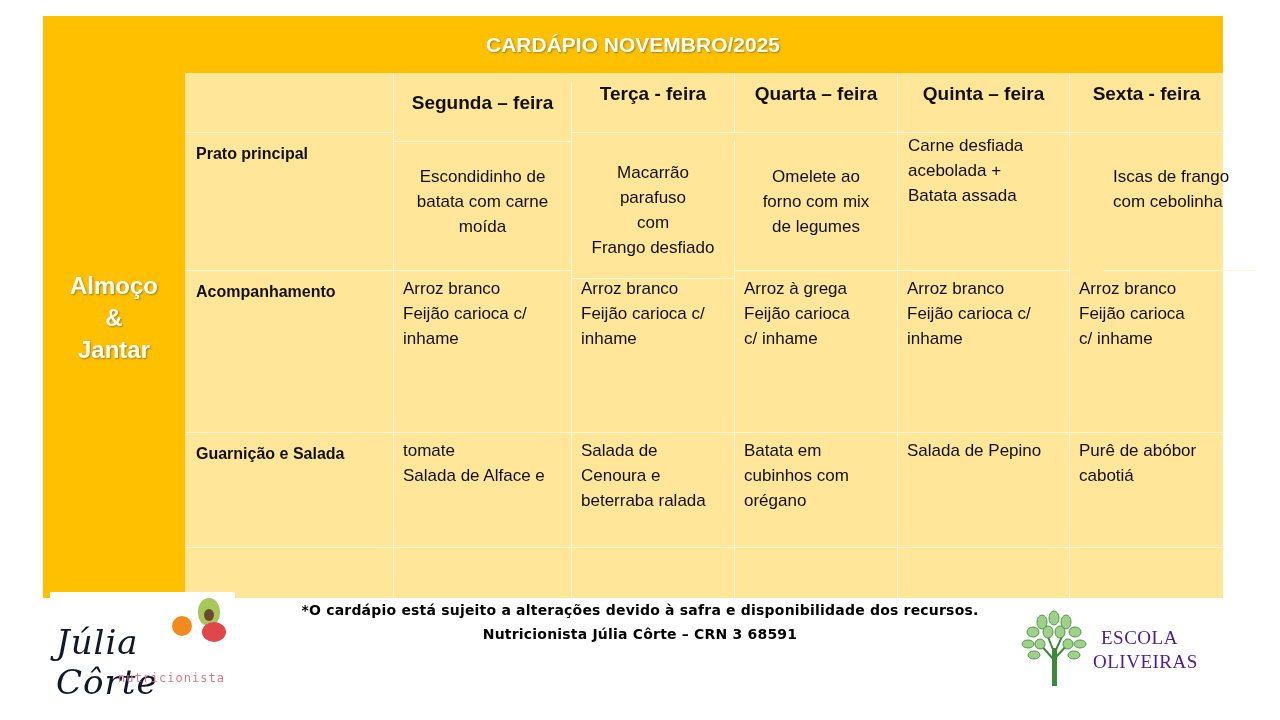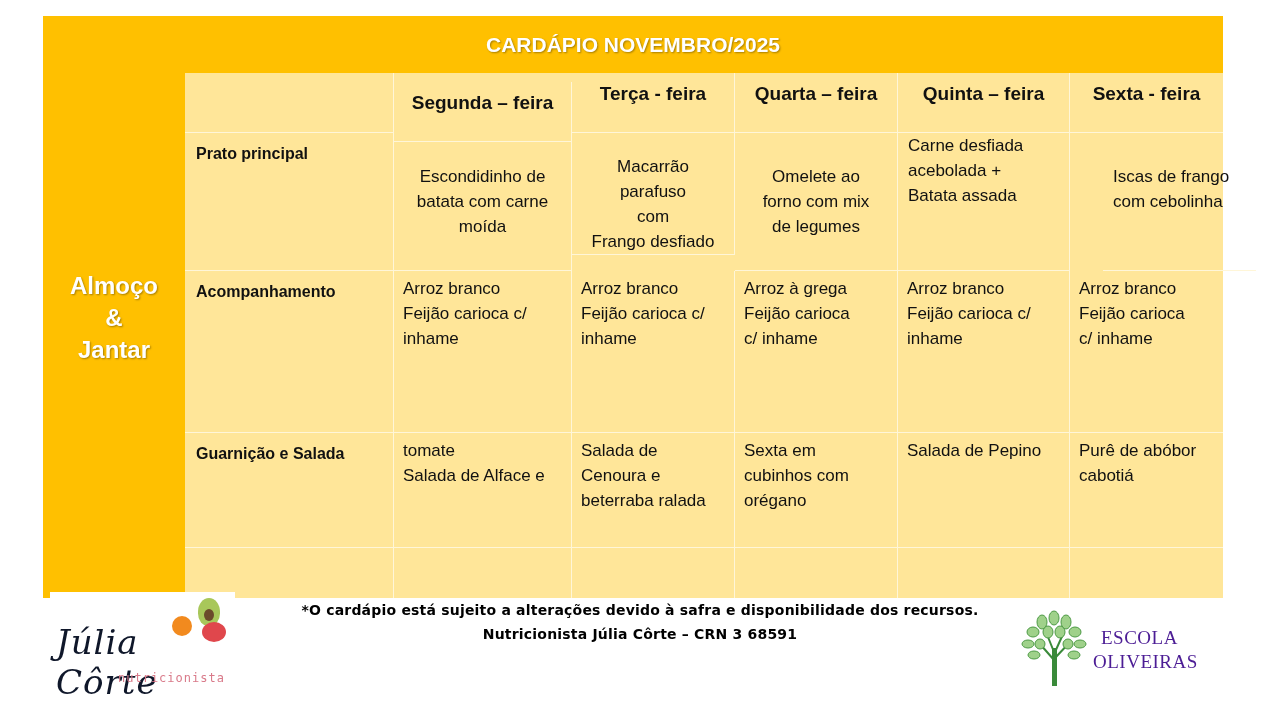--- a/index.html
+++ b/index.html
@@ -57,21 +57,21 @@
     <div class="cell hdr" style="left:885px;top:0;width:153px;height:60px;border-right:none;">Sexta - feira</div>
 
     <div class="cell rowlabel" style="left:0;top:60px;width:209px;height:138px;">Prato principal</div>
     <div class="cell center" style="left:209px;top:60px;width:178px;height:138px;align-items:center;">
       <div>
           <span class="line">Escondidinho de</span>
           <span class="line">batata com carne</span>
           <span class="line">moída</span>
         </div>
     </div>
-    <div class="cell center" style="left:387px;top:44px;width:163px;height:138px;align-items:flex-end;">
+    <div class="cell center" style="left:387px;top:68px;width:163px;height:138px;">
       <div>
           <span class="line">Macarrão</span>
           <span class="line">parafuso</span>
           <span class="line">com</span>
           <span class="line">Frango desfiado</span>
         </div>
     </div>
     <div class="cell center" style="left:550px;top:60px;width:163px;height:138px;">
       <div>
           <span class="line">Omelete ao</span>
@@ -124,21 +124,21 @@
     <div class="cell topleft" style="left:209px;top:360px;width:178px;height:115px;">
       <span class="line">tomate</span>
         <span class="line">Salada de Alface e</span>
     </div>
     <div class="cell topleft" style="left:387px;top:360px;width:163px;height:115px;">
       <span class="line">Salada de</span>
         <span class="line">Cenoura e</span>
         <span class="line">beterraba ralada</span>
     </div>
     <div class="cell topleft" style="left:550px;top:360px;width:163px;height:115px;">
-      <span class="line">Sexta em</span>
+      <span class="line">Batata em</span>
         <span class="line">cubinhos com</span>
         <span class="line">orégano</span>
     </div>
     <div class="cell topleft" style="left:713px;top:360px;width:172px;height:115px;">
       <span class="line">Salada de Pepino</span>
     </div>
     <div class="cell topleft" style="left:885px;top:360px;width:153px;height:115px;border-right:none;">
       <span class="line">Purê de abóbor</span>
         <span class="line">cabotiá</span>
     </div>

